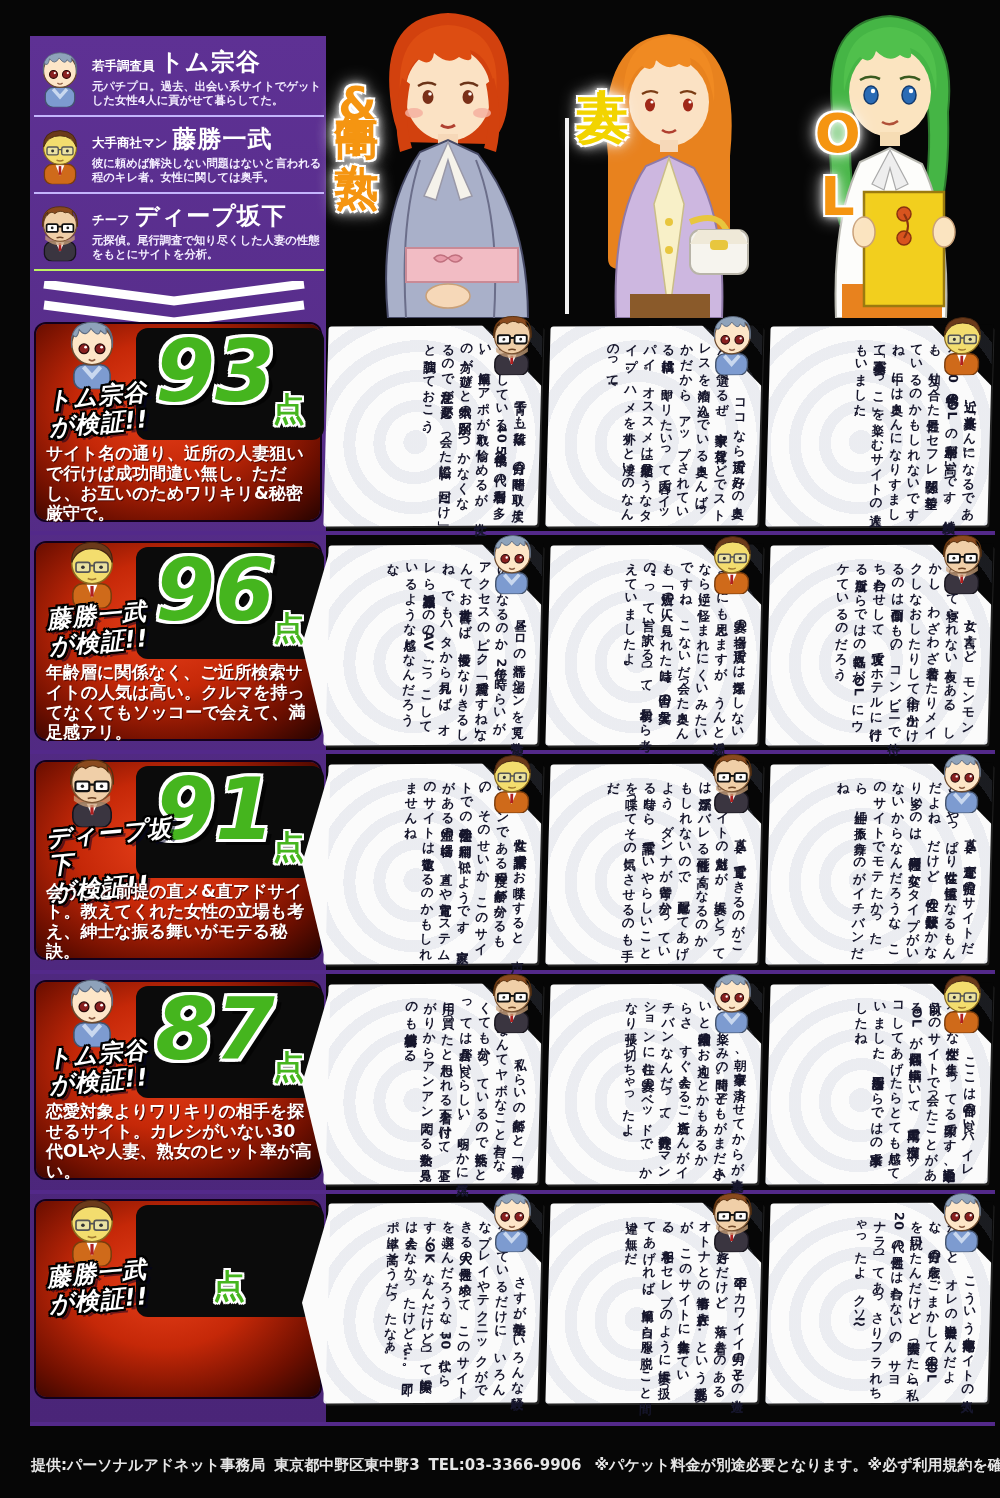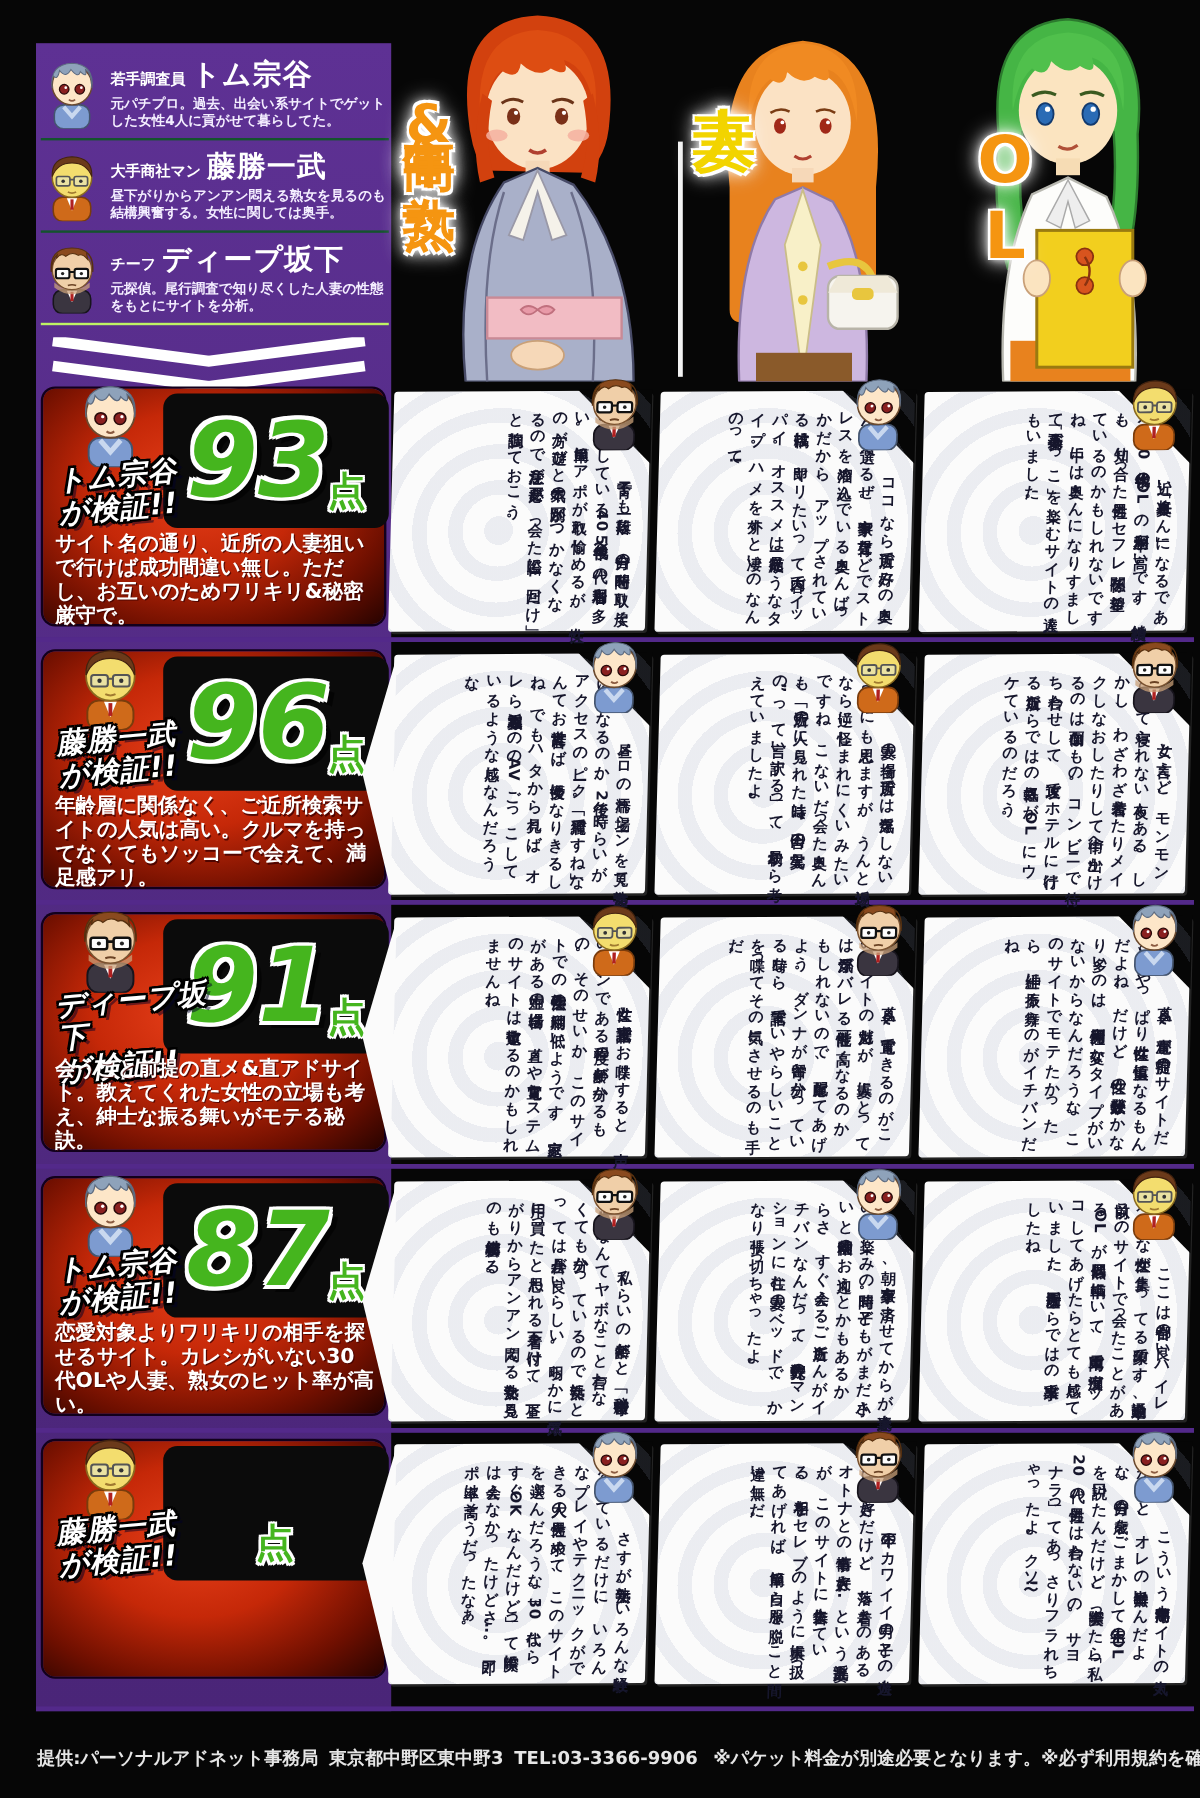--- a/index.html
+++ b/index.html
@@ -5,21 +5,21 @@
   html,body{margin:0;padding:0;background:#000;}
   .page{position:relative;width:1000px;height:1498px;background:#060606;overflow:hidden;
         font-family:"DejaVu Sans",sans-serif;}
 
   
   .purple-strip{position:absolute;left:30px;top:36px;width:296px;height:1390px;
     background:linear-gradient(180deg,#5e3194 0%,#532b85 40%,#4a2578 100%);}
 
   
   .profiles{position:absolute;left:34px;top:40px;width:290px;color:#fff;}
-  .profile{display:flex;align-items:flex-start;gap:6px;padding:6px 2px 6px 0;border-bottom:2px solid #14532d;}
+  .profile{display:flex;align-items:flex-start;gap:6px;padding:6px 2px 6px 0;border-bottom:2px solid #c4b5fd;}
   .profile:last-of-type{border-bottom:2px solid #bef264;}
   .profile .chibi{flex:0 0 52px;width:52px;height:62px;}
   .profile-txt{flex:1;}
   .profile-head{display:flex;align-items:baseline;gap:5px;white-space:nowrap;}
   .profile-role{font-size:12.5px;font-weight:700;}
   .profile-name{font-size:24px;font-weight:900;letter-spacing:1px;}
   .profile-desc{font-size:11.3px;line-height:1.28;margin-top:2px;color:#f4eeff;font-weight:600;}
   .chevrons{margin:10px 0 0 4px;}
 
   
@@ -33,21 +33,21 @@
   .label-ol{left:484px;top:102px;height:140px;font-size:54px;color:#f59511;}
 
   
   .row{position:absolute;left:0;width:1000px;height:210px;}
   .row-divider{position:absolute;left:30px;width:965px;height:4px;background:#53298a;}
 
   .badge{position:absolute;left:36px;top:2px;width:284px;height:196px;border-radius:10px;
      background:radial-gradient(ellipse at 45% 42%,#e8401a 0%,#c52808 40%,#6e0f00 75%,#270300 100%);
      box-shadow:0 0 0 2px #12001c;}
   .score-box{position:absolute;left:100px;top:4px;width:188px;height:112px;border-radius:12px;background:#0b0b0b;
-     display:flex;align-items:center;justify-content:center;}
+     display:flex;align-items:flex-start;justify-content:center;}
   .score-num{font-size:86px;font-weight:900;font-style:italic;color:#45b51e;line-height:1;
      text-shadow:-3px 0 #fff,3px 0 #fff,0 -3px #fff,0 3px #fff,-3px -3px #fff,3px 3px #fff,-3px 3px #fff,3px -3px #fff,7px 6px 0 rgba(0,0,0,.55);}
   .score-unit{font-size:32px;font-weight:900;color:#45b51e;align-self:flex-end;margin:0 0 8px -2px;
      text-shadow:-2px 0 #fff,2px 0 #fff,0 -2px #fff,0 2px #fff,-2px -2px #fff,2px 2px #fff,-2px 2px #fff,2px -2px #fff;}
   .badge .chibi{position:absolute;left:24px;top:-10px;width:64px;height:76px;}
   .verify{position:absolute;left:12px;top:58px;width:130px;transform:rotate(-5deg);
      color:#fff;font-weight:900;font-style:italic;font-size:24px;line-height:1.12;letter-spacing:1px;
      text-shadow:2px 0 #000,-2px 0 #000,0 2px #000,0 -2px #000,2px 2px #000,-2px -2px #000,2px -2px #000,-2px 2px #000,4px 4px 0 rgba(0,0,40,.5);}
   .summary{position:absolute;left:10px;right:8px;top:120px;color:#fff;font-weight:700;
      font-size:17px;line-height:1.17;letter-spacing:0;text-shadow:1px 1px 0 rgba(60,0,0,.8);}
@@ -141,21 +141,21 @@
     </div>
     <div class="profile">
       <svg class="chibi" viewBox="0 0 60 70">
           <use href="#av-fuji"></use>
         </svg>
       <div class="profile-txt">
         <div class="profile-head">
           <span class="profile-role">大手商社マン</span>
           <span class="profile-name">藤勝一武</span>
         </div>
-        <div class="profile-desc">昼下がりからアンアン悶える熟女を見るのも結構興奮する。女性に関しては奥手。</div>
+        <div class="profile-desc">彼に頼めば解決しない問題はないと言われる程のキレ者。女性に関しては奥手。</div>
       </div>
     </div>
     <div class="profile">
       <svg class="chibi" viewBox="0 0 60 70">
           <use href="#av-deep"></use>
         </svg>
       <div class="profile-txt">
         <div class="profile-head">
           <span class="profile-role">チーフ</span>
           <span class="profile-name">ディープ坂下</span>

